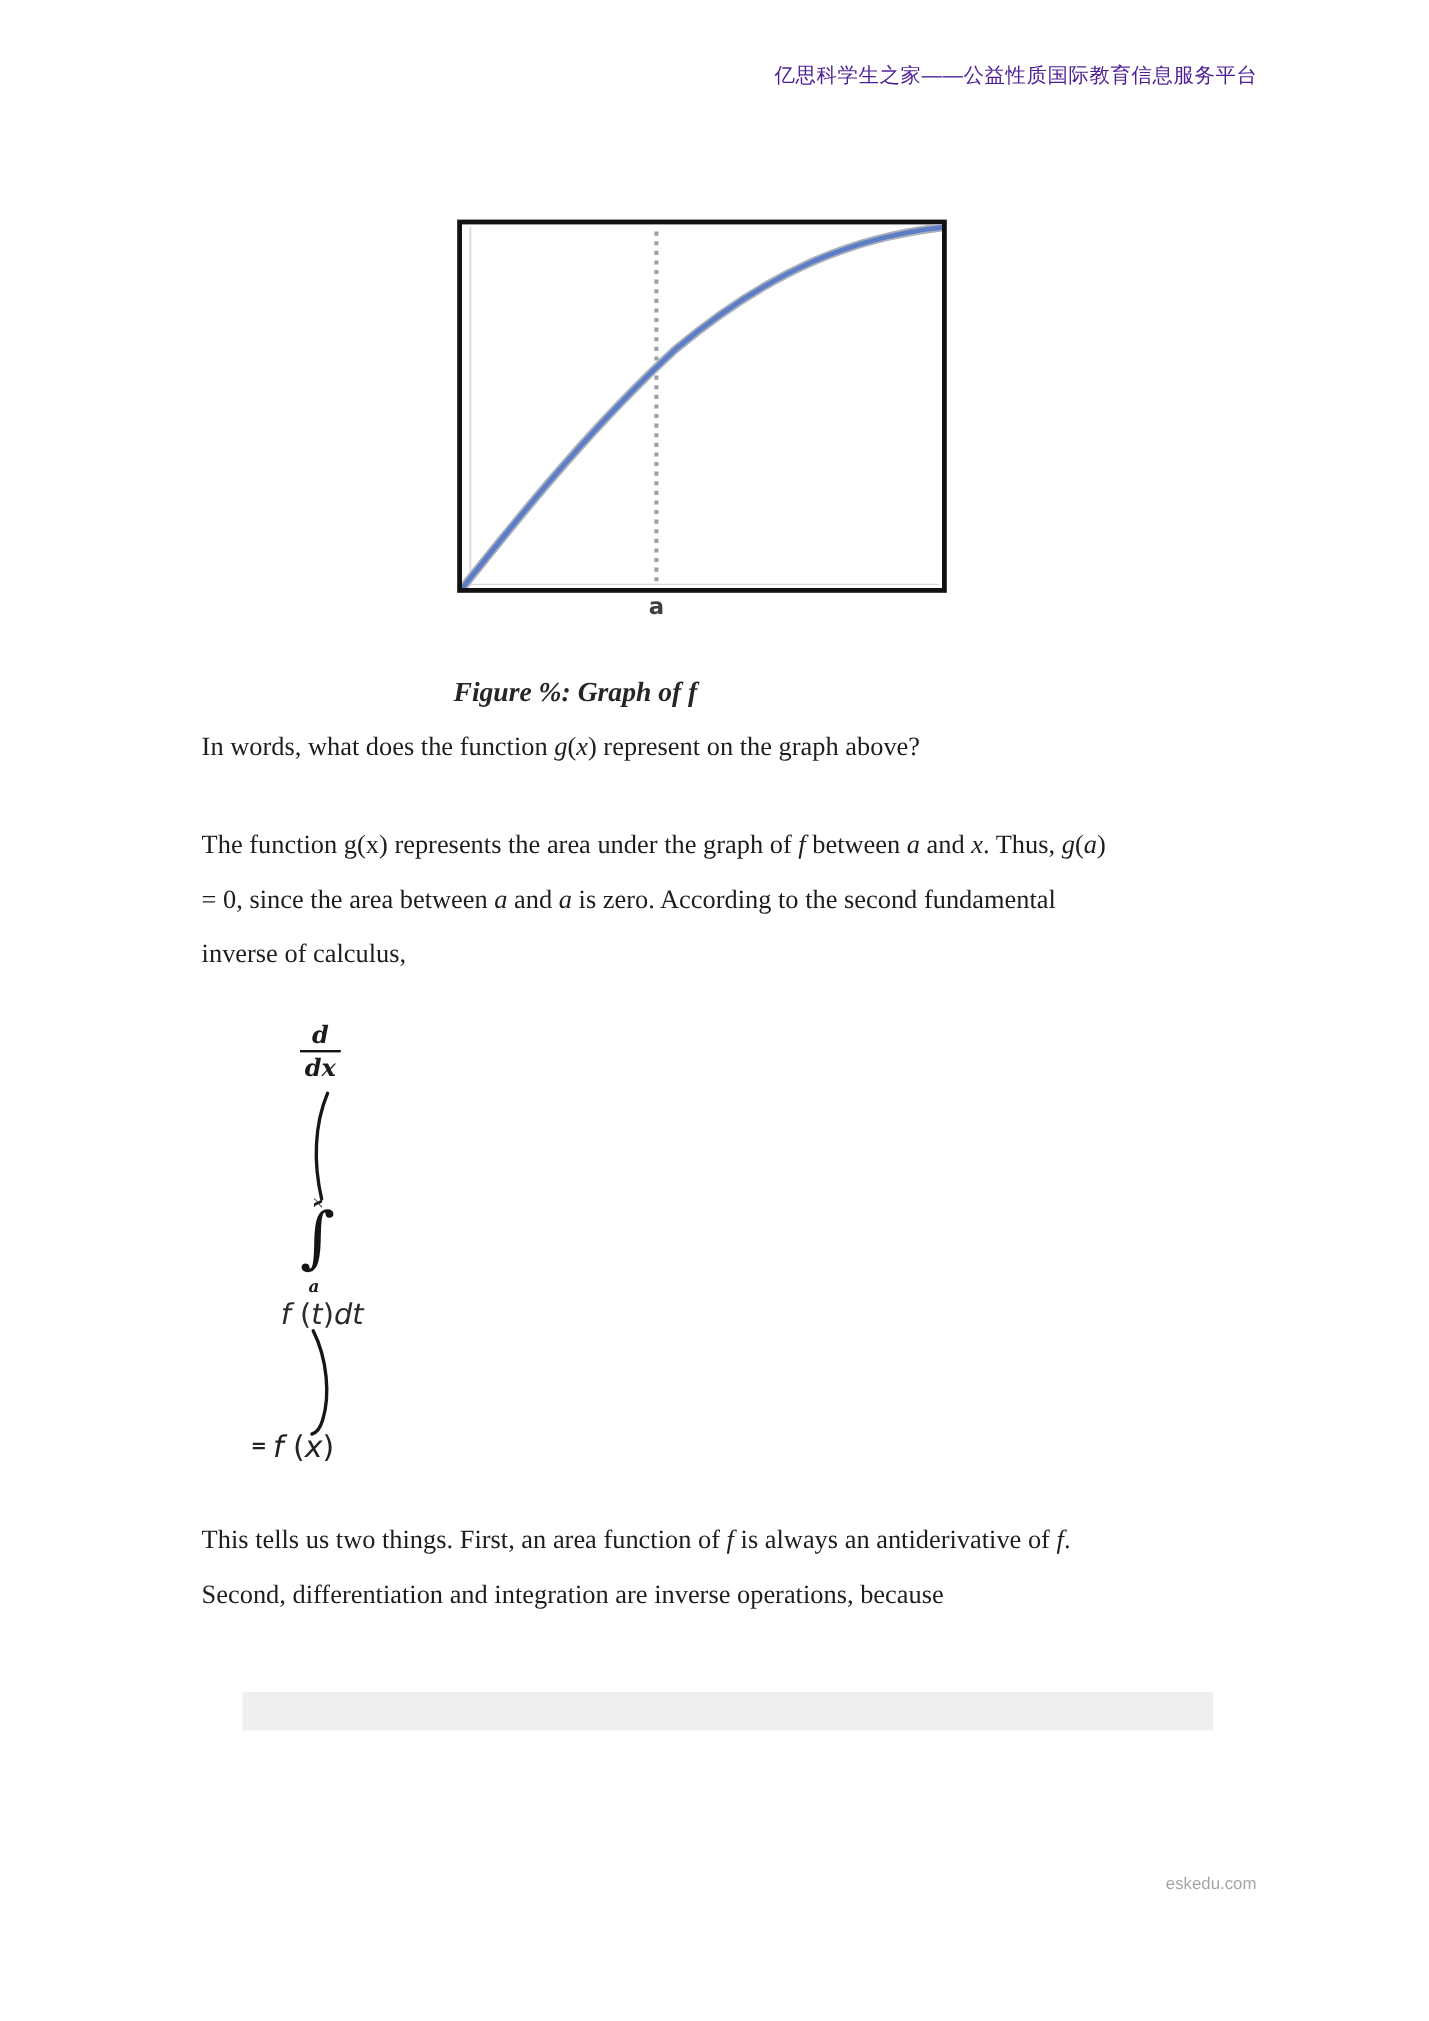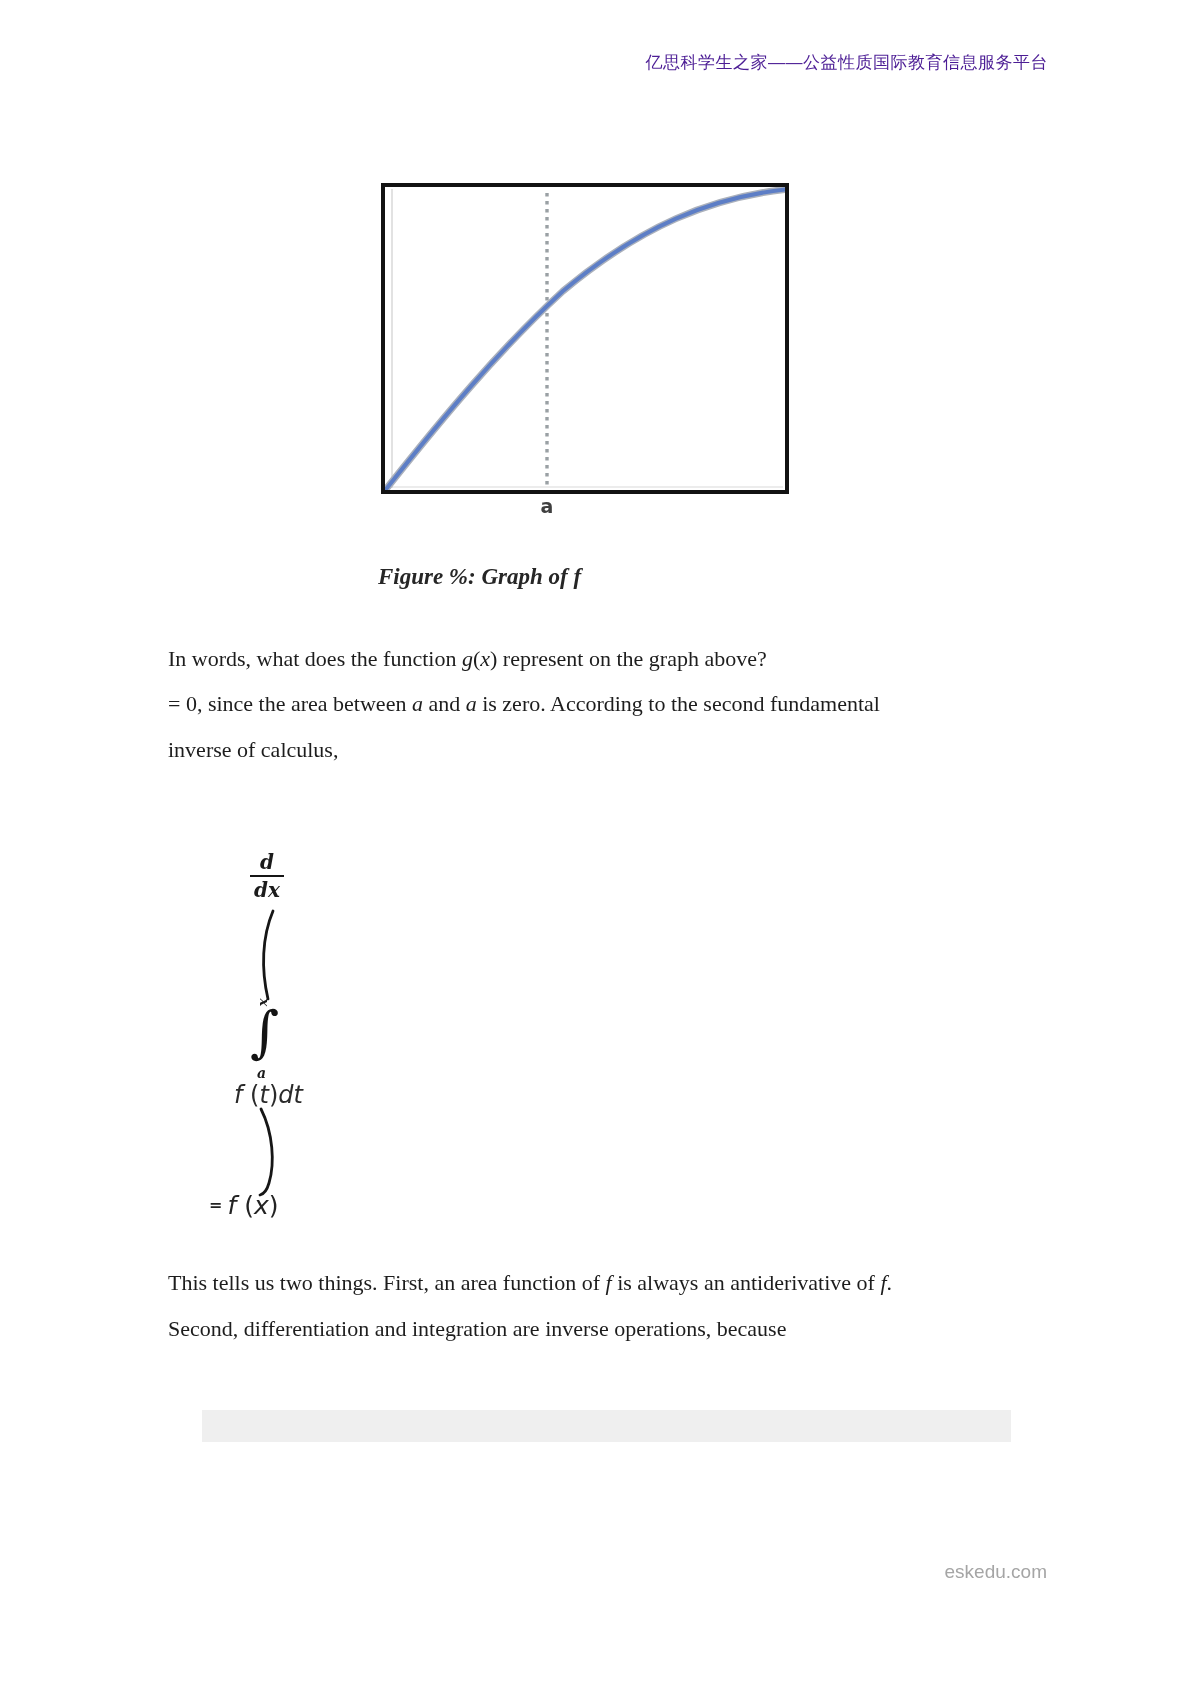--- a/index.html
+++ b/index.html
@@ -17,21 +17,21 @@
   
   .site-header {
     top:51px; right:143px;
     font-family:"Liberation Sans", sans-serif;
     font-size:17px; letter-spacing:0.5px;
     color:#4c1d95;
   }
   .site-footer {
     top:1561px; right:144px;
     font-family:"Liberation Sans", sans-serif;
-    font-size:19px; color:#a5a5a5;
+    font-size:14px; color:#a5a5a5;
   }
 
   
   .figure-box {
     left:381px; top:183px;
     width:408px; height:311px;
     border:4px solid #121212;
     box-sizing:border-box;
     background:#ffffff;
   }
@@ -44,21 +44,21 @@
   }
   .figure-caption {
     left:0; top:564px; width:959px;
     text-align:center;
     font-weight:bold; font-style:italic;
     font-size:23px; color:#262626;
   }
 
   
   .bodyline { font-size:22px; line-height:45.5px; white-space:nowrap; color:#1d1d1d; }
-  .question-block { left:168px; top:636px; }
+  .question-block { left:168px; top:599px; }
   .answer-block { left:168px; top:681px; }
   .conclusion-block { left:168px; top:1260px; }
 
   
   .formula { color:#1b1b1b; }
   .frac {
     left:249px; top:850px; width:36px;
     display:flex; flex-direction:column; align-items:center;
     font-family:"DejaVu Serif", serif;
     font-style:italic; font-weight:600; font-size:20px; line-height:1.22;
@@ -122,20 +122,21 @@
     </svg>
   </div>
 
   <div class="abs axis-label">a</div>
 
   <div class="abs figure-caption">Figure %: Graph of f</div>
 
   <div class="abs question-block bodyline"><span>In words, what does the function </span><span class="it">g</span><span>(</span><span class="it">x</span><span>) represent on the graph above?</span></div>
 
   <div class="abs answer-block">
+    <div class="bodyline"><span>The function g(x) represents the area under the graph of </span><span class="it">f</span><span> between </span><span class="it">a</span><span> and </span><span class="it">x</span><span>. Thus, </span><span class="it">g</span><span>(</span><span class="it">a</span><span>)</span></div>
     <div class="bodyline"><span>= 0, since the area between </span><span class="it">a</span><span> and </span><span class="it">a</span><span> is zero. According to the second fundamental</span></div>
     <div class="bodyline"><span>inverse of calculus,</span></div>
   </div>
 
   <div class="formula">
     <div class="abs frac">
       <span>d</span>
       <span class="bar"></span>
       <span>dx</span>
     </div>

